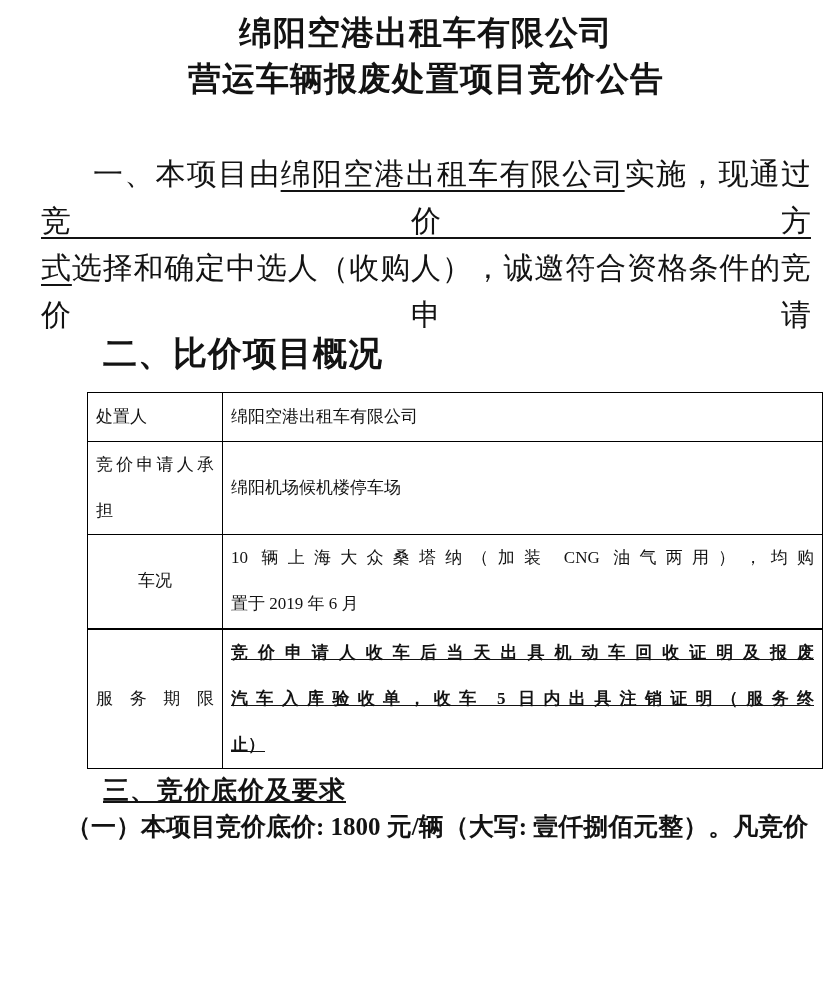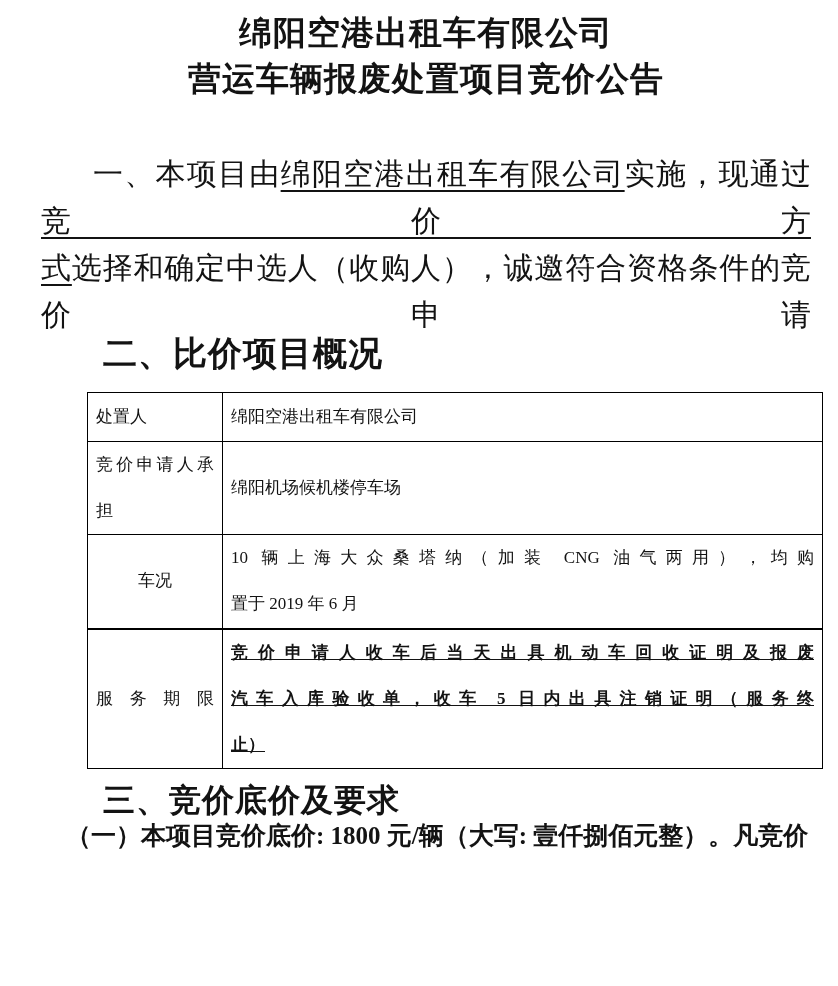--- a/index.html
+++ b/index.html
@@ -16,21 +16,21 @@
     letter-spacing:1px;
   }
 
   .intro{margin-top:48px;font-size:30px;line-height:47px;}
   .iline{width:770px;}
   .jl{text-align:justify;text-align-last:justify;}
   .indent2{text-indent:52px;}
   .ul{text-decoration:underline;text-underline-offset:6px;text-decoration-thickness:1.5px;}
 
   .h2{font-weight:bold;font-size:34px;line-height:32px;padding-left:62px;letter-spacing:1px;}
-  .h3{font-weight:bold;font-size:32px;line-height:32px;padding-left:62px;margin-top:15px;letter-spacing:1px;}
+  .h3{font-weight:bold;font-size:26px;line-height:32px;padding-left:62px;margin-top:6px;letter-spacing:1px;text-decoration:underline;}
   .p3{font-weight:bold;font-size:25px;line-height:36px;padding-left:25px;margin-top:2px;}
 
   table.info{
     margin:22px 0 0 46px;
     border-collapse:collapse;table-layout:fixed;
     width:735px;font-size:17px;line-height:46px;
   }
   table.info td{
     border:1px solid #000;
     padding:0 8px;vertical-align:middle;overflow:hidden;

